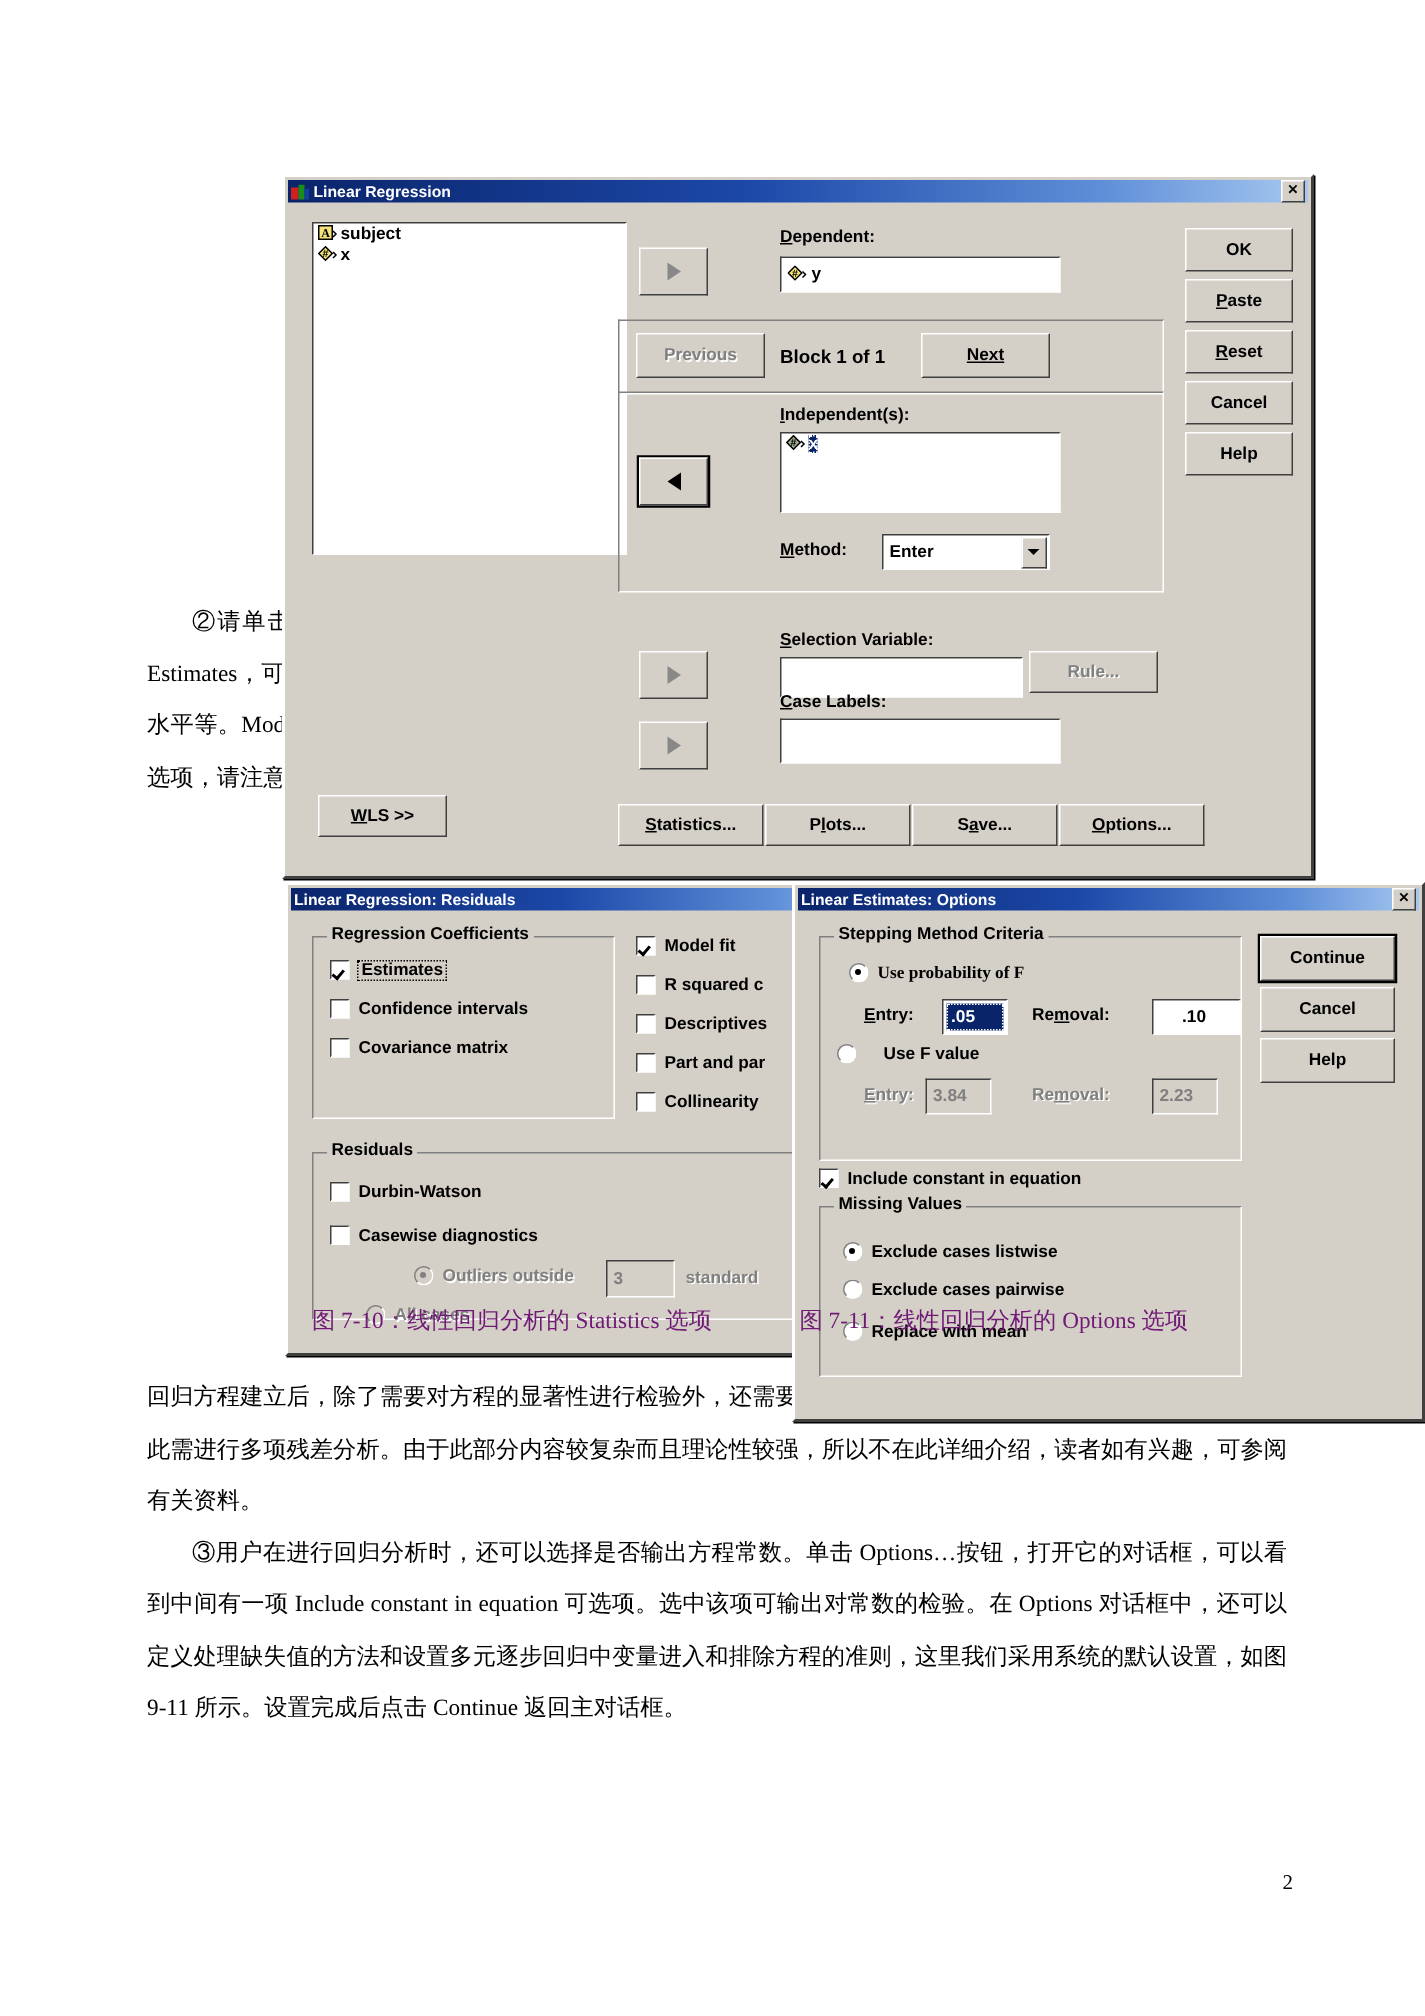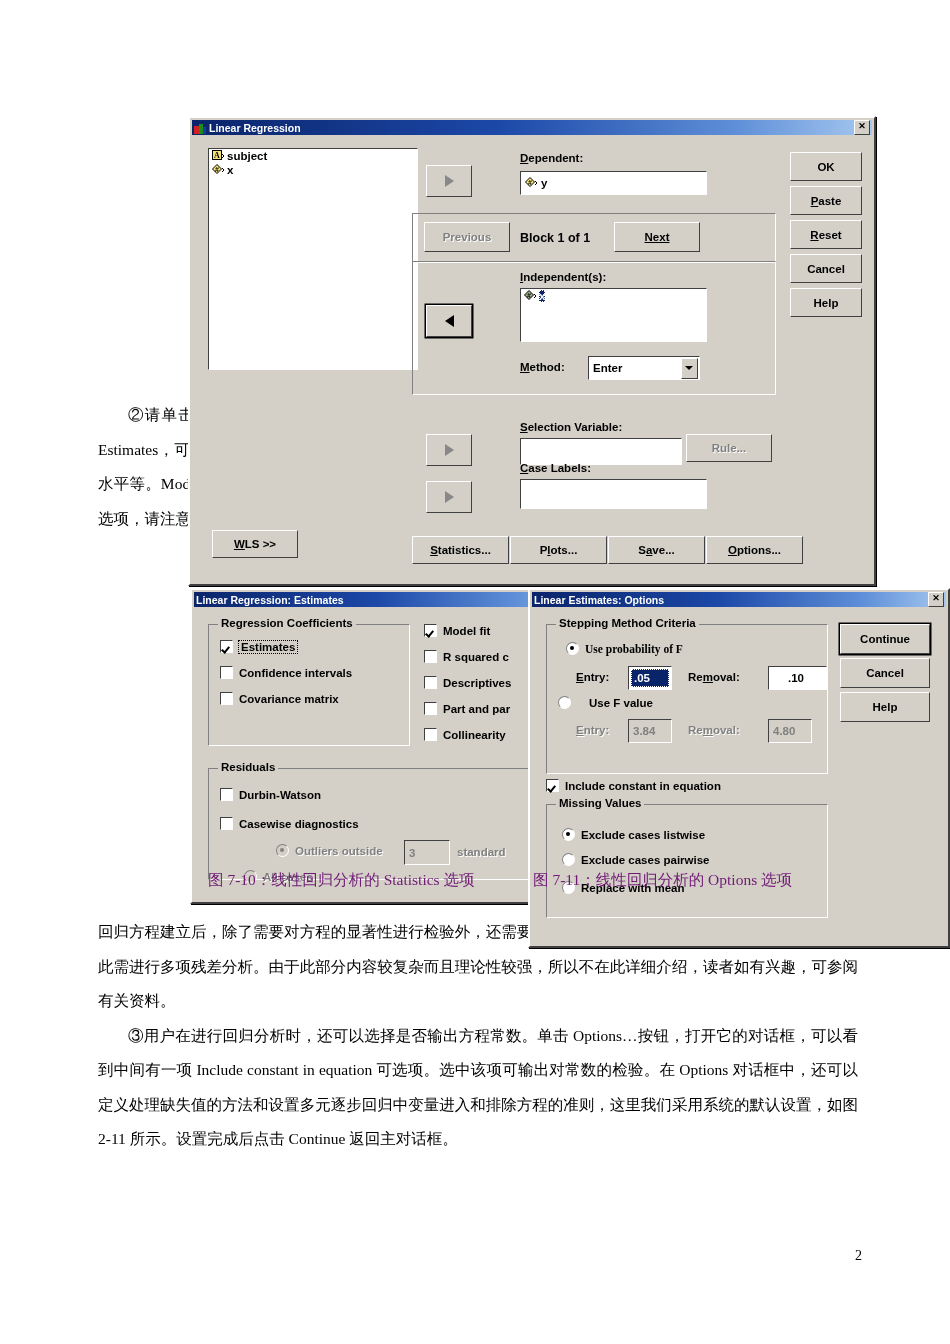--- a/index.html
+++ b/index.html
@@ -184,21 +184,21 @@
 </style>
 </head>
 <body>
 
 <div class="doc-text">
   <p class="ind">②请单击 Statistics…按钮，可以选择需要输出的一些统计量。如 Regression Coefficients(回归系数)中的 Estimates，可以输出回归系数及相关统计量，包括回归系数 B、标准误、标准化回归系数 BETA、T 值及显著性水平等。Model fit 项可输出相关系数 R，测定系数 R² ，调整系数、估计标准误及方差分析表。上述两项为默认选项，请注意保持选中。设置如图 7-10 所示。设置完成后点击 Continue 返回主对话框。</p>
 </div>
 
 <div class="doc-text-2">
   <p>回归方程建立后，除了需要对方程的显著性进行检验外，还需要检验所建立的方程是否违反回归分析的假定，为此需进行多项残差分析。由于此部分内容较复杂而且理论性较强，所以不在此详细介绍，读者如有兴趣，可参阅有关资料。</p>
-  <p class="ind">③用户在进行回归分析时，还可以选择是否输出方程常数。单击 Options…按钮，打开它的对话框，可以看到中间有一项 Include constant in equation 可选项。选中该项可输出对常数的检验。在 Options 对话框中，还可以定义处理缺失值的方法和设置多元逐步回归中变量进入和排除方程的准则，这里我们采用系统的默认设置，如图 2-11 所示。设置完成后点击 Continue 返回主对话框。</p>
+  <p class="ind">③用户在进行回归分析时，还可以选择是否输出方程常数。单击 Options…按钮，打开它的对话框，可以看到中间有一项 Include constant in equation 可选项。选中该项可输出对常数的检验。在 Options 对话框中，还可以定义处理缺失值的方法和设置多元逐步回归中变量进入和排除方程的准则，这里我们采用系统的默认设置，如图 9-11 所示。设置完成后点击 Continue 返回主对话框。</p>
 </div>
 
 <div class="page-num">2</div>
 
 <div class="caption" style="left:228px;top:370px;">图 7-9  线性回归分析主对话框</div>
 
 <div class="win" style="left:188px;top:116px;width:684px;height:466px;">
 
   <div class="titlebar">
     <span class="tb-icon">
@@ -346,21 +346,21 @@
   <div class="btn" style="left:600px;top:136px;width:70px;height:27px;">
     <span>Cancel</span>
   </div>
   <div class="btn" style="left:600px;top:170px;width:70px;height:27px;">
     <span>Help</span>
   </div>
 </div>
 
 <div class="win" style="left:190px;top:588px;width:408px;height:312px;">
   <div class="titlebar">
-    <span class="tb-text">Linear Regression: Estimates</span>
+    <span class="tb-text">Linear Regression: Residuals</span>
   </div>
 
   <div class="group" style="left:16px;top:34px;width:200px;height:120px;"></div>
   <div class="group-title" style="left:26px;top:27px;">Regression Coefficients</div>
 
   <div class="chk on" style="left:28px;top:50px;">
     <span class="box"></span>
     <span style="outline:1px dotted #000;padding:0 2px;"><span class="u">E</span>stimates</span>
   </div>
   <div class="chk" style="left:28px;top:76px;">
@@ -442,26 +442,26 @@
   <div class="field" style="left:238px;top:76px;width:42px;height:22px;padding-left:15px;">
     <span class="ftext">.10</span>
   </div>
 
   <div class="rad" style="left:28px;top:106px;gap:12px;">
     <span class="circ"></span>
     <span>Use F <span class="u">v</span>alue</span>
   </div>
 
   <div class="lbl dis" style="left:46px;top:134px;"><span class="u">E</span>ntry:</div>
-  <div class="field gray" style="left:98px;top:129px;width:42px;height:22px;">
+  <div class="field gray" style="left:87px;top:129px;width:42px;height:22px;">
     <span class="ftext">3.84</span>
   </div>
   <div class="lbl dis" style="left:158px;top:134px;">Re<span class="u">m</span>oval:</div>
   <div class="field gray" style="left:238px;top:129px;width:42px;height:22px;">
-    <span class="ftext">4.80</span>
+    <span class="ftext">2.23</span>
   </div>
 
   <div class="chk on" style="left:16px;top:189px;">
     <span class="box"></span>
     <span><span class="u">I</span>nclude constant in equation</span>
   </div>
 
   <div class="group" style="left:16px;top:214px;width:280px;height:112px;"></div>
   <div class="group-title" style="left:26px;top:207px;">Missing Values</div>
 

